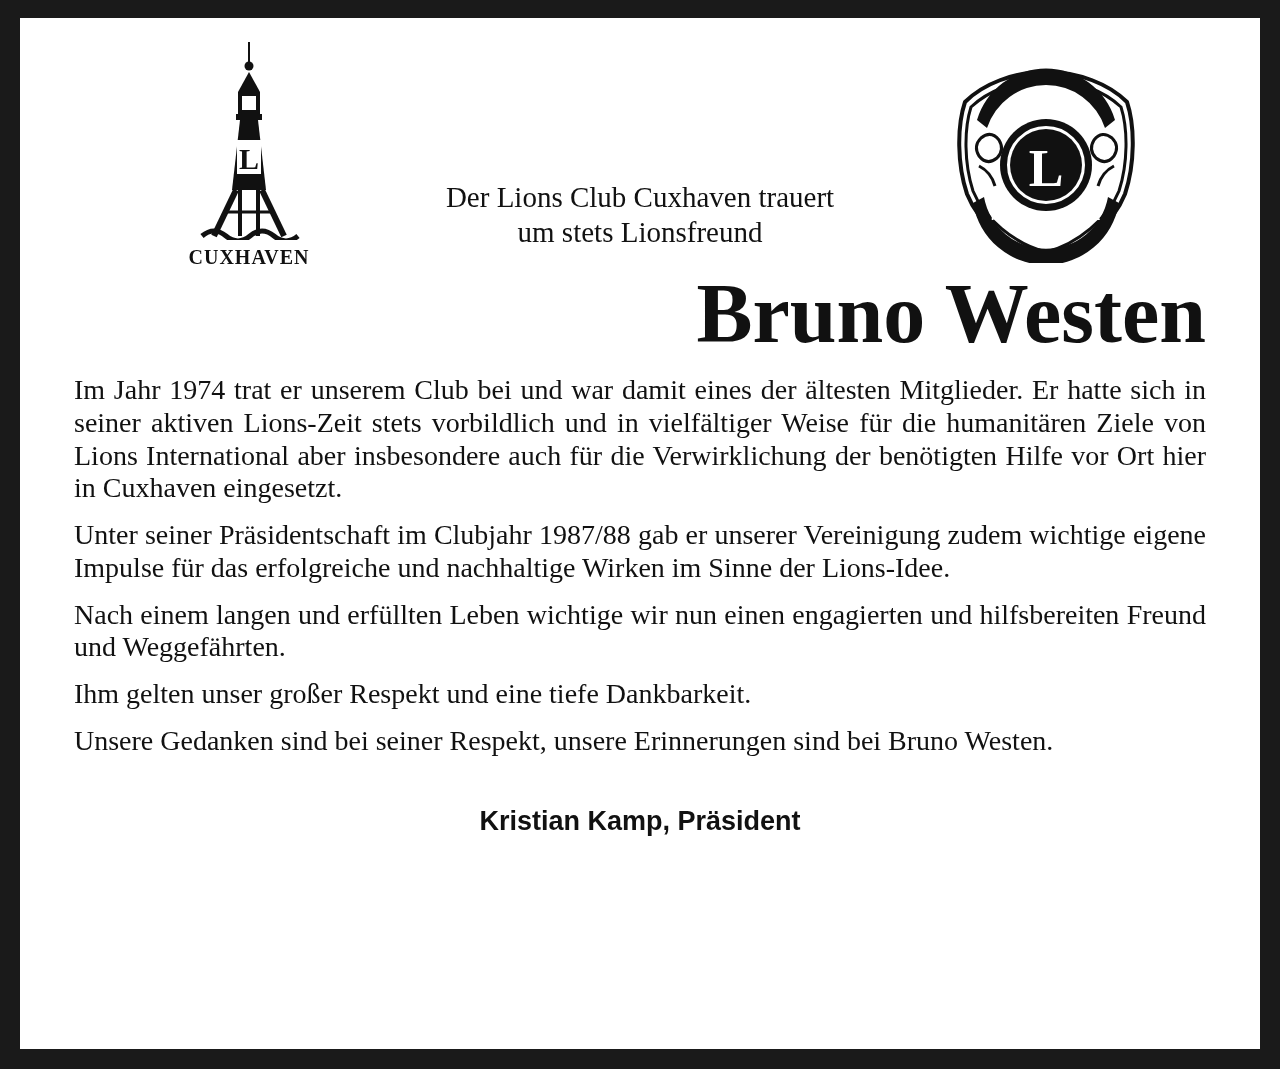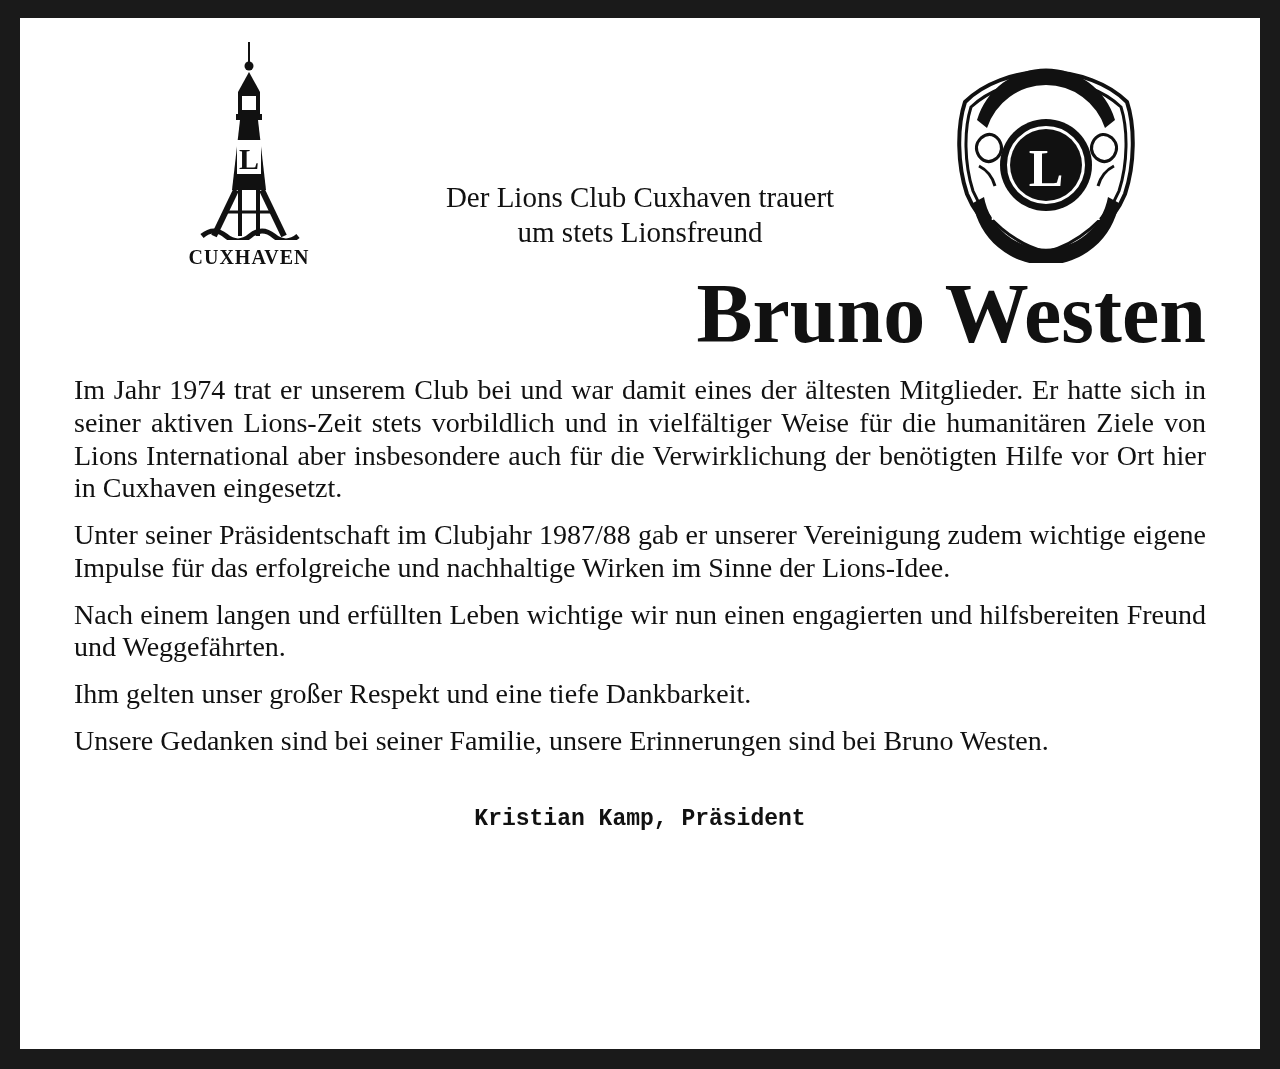--- a/index.html
+++ b/index.html
@@ -94,23 +94,23 @@
     text-align: center;
     margin-top: 48px;
   }
   .club-name {
     font-family: "Liberation Sans", sans-serif;
     font-weight: bold;
     font-size: 37px;
     line-height: 1.1;
   }
   .president-name {
-    font-family: Liberation Mono, monospace;
-    font-weight: bold;
-    font-size: 23px;
+    font-family: Liberation Sans, sans-serif;
+    font-weight: bold;
+    font-size: 27px;
     margin-top: 4px;
   }
 </style>
 </head>
 <body>
 
 <div class="obituary-frame">
   <div class="obituary-card">
 
     <div class="header">
@@ -184,21 +184,21 @@
       </div>
     </div>
 
     <h1 class="deceased-name">Bruno Westen</h1>
 
     <div class="body-text">
       <p>Im Jahr 1974 trat er unserem Club bei und war damit eines der ältesten Mitglieder. Er hatte sich in seiner aktiven Lions-Zeit stets vorbildlich und in vielfältiger Weise für die humanitären Ziele von Lions International aber insbesondere auch für die Verwirklichung der benötigten Hilfe vor Ort hier in Cuxhaven eingesetzt.</p>
       <p>Unter seiner Präsidentschaft im Clubjahr 1987/88 gab er unserer Vereinigung zudem wichtige eigene Impulse für das erfolgreiche und nachhaltige Wirken im Sinne der Lions-Idee.</p>
       <p>Nach einem langen und erfüllten Leben wichtige wir nun einen engagierten und hilfsbereiten Freund und Weggefährten.</p>
       <p>Ihm gelten unser großer Respekt und eine tiefe Dankbarkeit.</p>
-      <p>Unsere Gedanken sind bei seiner Familie, unsere Erinnerungen sind bei Bruno Westen.</p>
+      <p>Unsere Gedanken sind bei seiner Respekt, unsere Erinnerungen sind bei Bruno Westen.</p>
     </div>
 
     <div class="signature">
       <div class="president-name">Kristian Kamp, Präsident</div>
     </div>
 
   </div>
 </div>
 
 </body></html>

